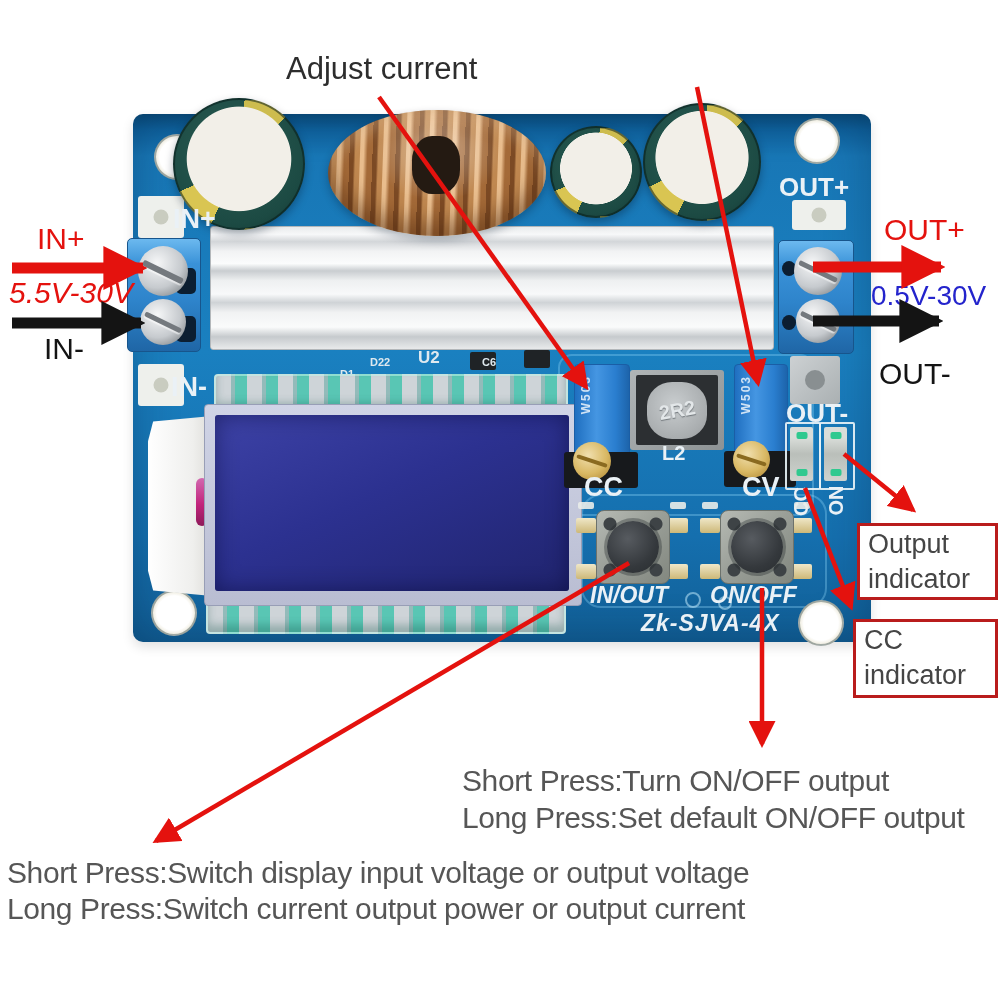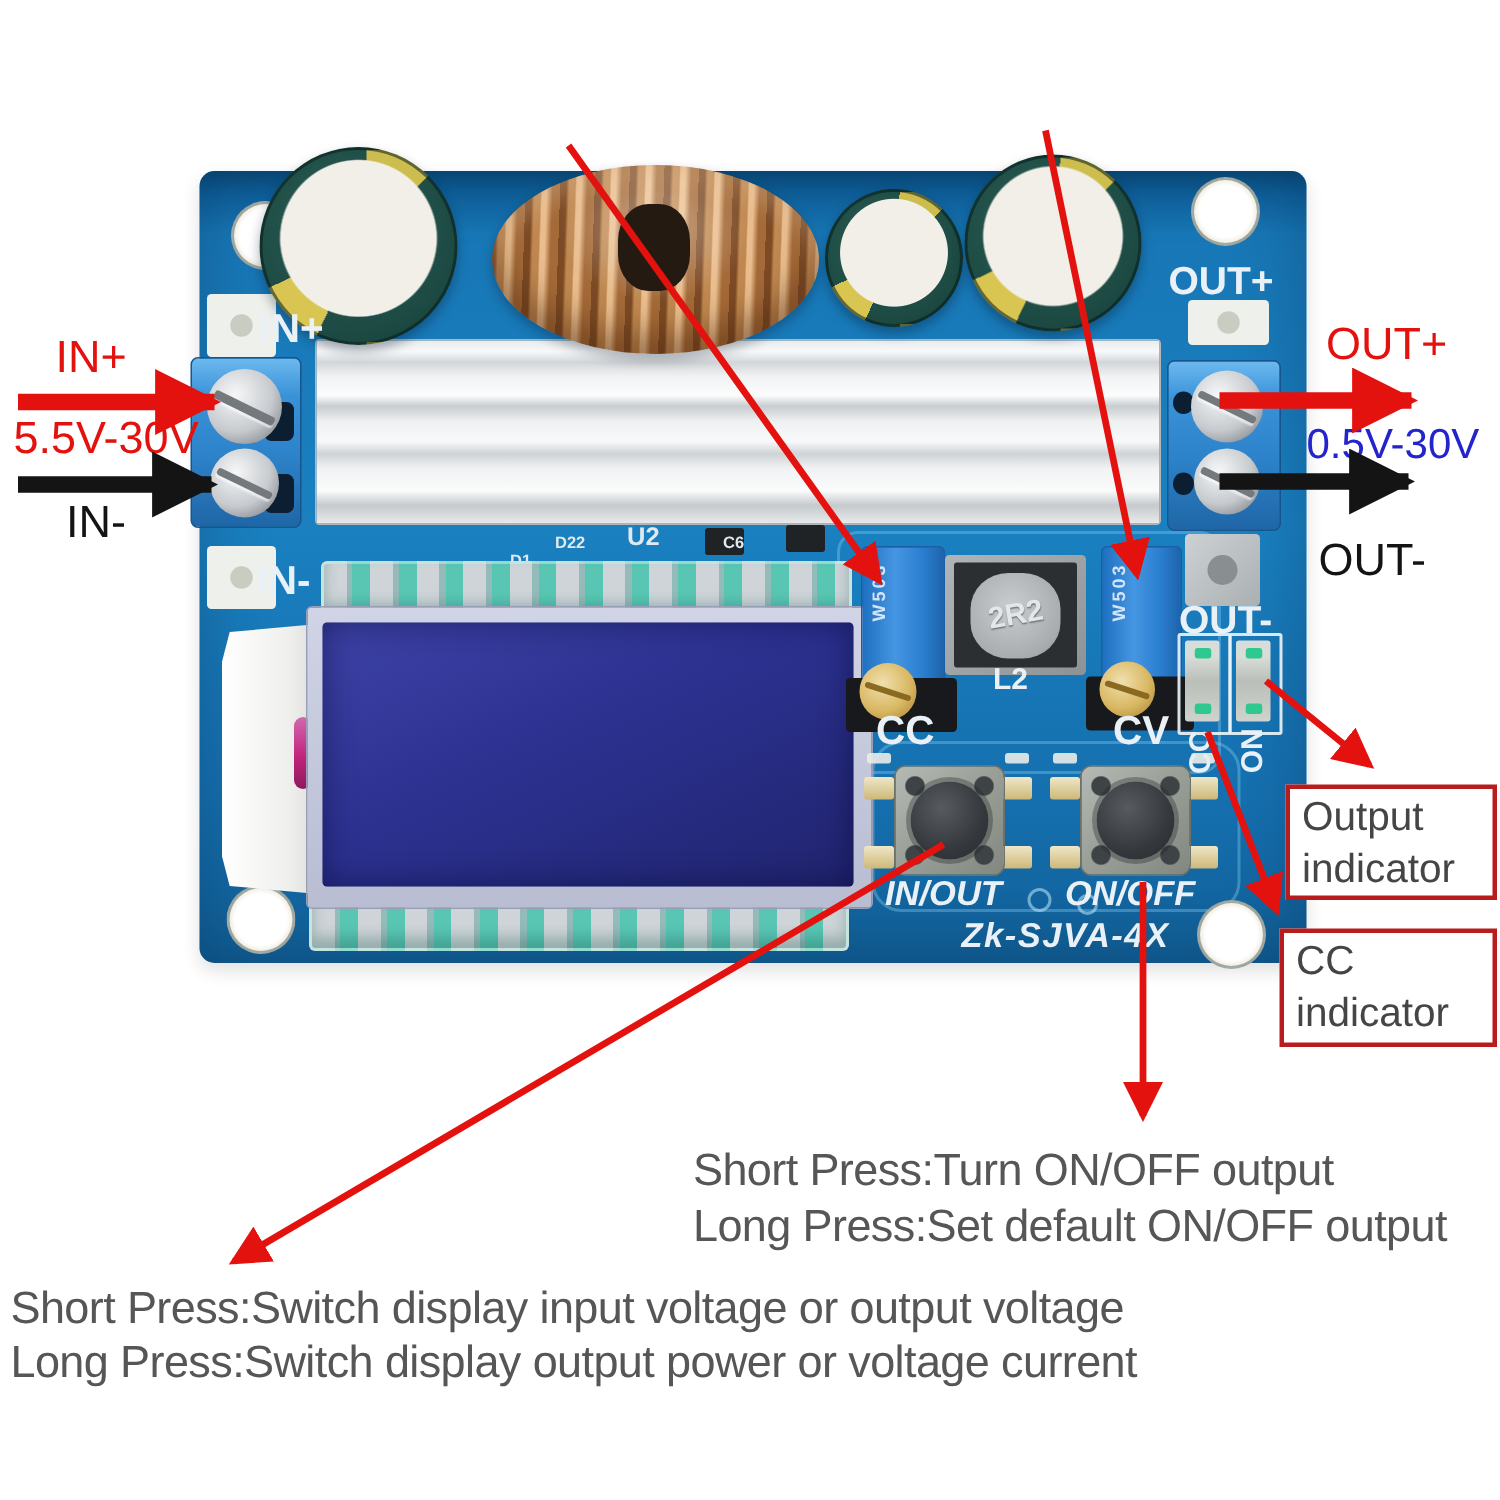--- a/index.html
+++ b/index.html
@@ -213,42 +213,43 @@
   <div class="silk" style="left:173px;top:204px;font-size:27px;">IN+</div>
   <div class="silk" style="left:171px;top:372px;font-size:27px;">IN-</div>
   <div class="silk" style="left:779px;top:172px;font-size:26px;">OUT+</div>
   <div class="silk" style="left:786px;top:398px;font-size:26px;">OUT-</div>
   <div class="silk" style="left:584px;top:472px;font-size:27px;">CC</div>
   <div class="silk" style="left:742px;top:472px;font-size:27px;">CV</div>
   <div class="silk" style="left:590px;top:582px;font-size:23px;font-style:italic;">IN/OUT</div>
   <div class="silk" style="left:710px;top:582px;font-size:23px;font-style:italic;">ON/OFF</div>
   <div class="silk" style="left:641px;top:610px;font-size:23px;font-style:italic;letter-spacing:1px;">Zk-SJVA-4X</div>
 
+  <div class="ann ann-top" style="left:286px;top:51px;">Adjust current</div>
 
   <div class="ann ann-red" style="left:37px;top:222px;">IN+</div>
-  <div class="ann ann-red" style="left:9px;top:276px;">5.5V-30V</div>
+  <div class="ann ann-red" style="left:9px;top:276px;font-style:italic;">5.5V-30V</div>
   <div class="ann ann-black" style="left:44px;top:332px;">IN-</div>
 
   <div class="ann ann-red" style="left:884px;top:213px;">OUT+</div>
   <div class="ann ann-blue" style="left:871px;top:280px;">0.5V-30V</div>
   <div class="ann ann-black" style="left:879px;top:357px;">OUT-</div>
 
   <div class="callout-box" style="left:857px;top:523px;width:141px;height:77px;">
     <span style="display:block;">Output</span>
     <span style="display:block;">indicator</span>
   </div>
   <div class="callout-box" style="left:853px;top:619px;width:145px;height:79px;">
     <span style="display:block;">CC</span>
     <span style="display:block;">indicator</span>
   </div>
 
   <div class="ann ann-gray" style="left:462px;top:764px;">Short Press:Turn ON/OFF output</div>
   <div class="ann ann-gray" style="left:462px;top:801px;">Long Press:Set default ON/OFF output</div>
   <div class="ann ann-gray" style="left:7px;top:856px;">Short Press:Switch display input voltage or output voltage</div>
-  <div class="ann ann-gray" style="left:7px;top:892px;">Long Press:Switch display output power or voltage current</div>
+  <div class="ann ann-gray" style="left:7px;top:892px;">Long Press:Switch current output power or output current</div>
 
   <svg class="arrows" width="1000" height="1000" viewBox="0 0 1000 1000">
     <defs>
       <marker id="headRedBig" viewBox="0 0 10 10" refX="9" refY="5" markerWidth="4" markerHeight="4" orient="auto">
         <path d="M0,0 L10,5 L0,10 Z" fill="#e4120e"></path>
       </marker>
       <marker id="headBlackBig" viewBox="0 0 10 10" refX="9" refY="5" markerWidth="4" markerHeight="4" orient="auto">
         <path d="M0,0 L10,5 L0,10 Z" fill="#141414"></path>
       </marker>
       <marker id="headRedSm" viewBox="0 0 10 10" refX="8.5" refY="5" markerWidth="6" markerHeight="6" orient="auto">

